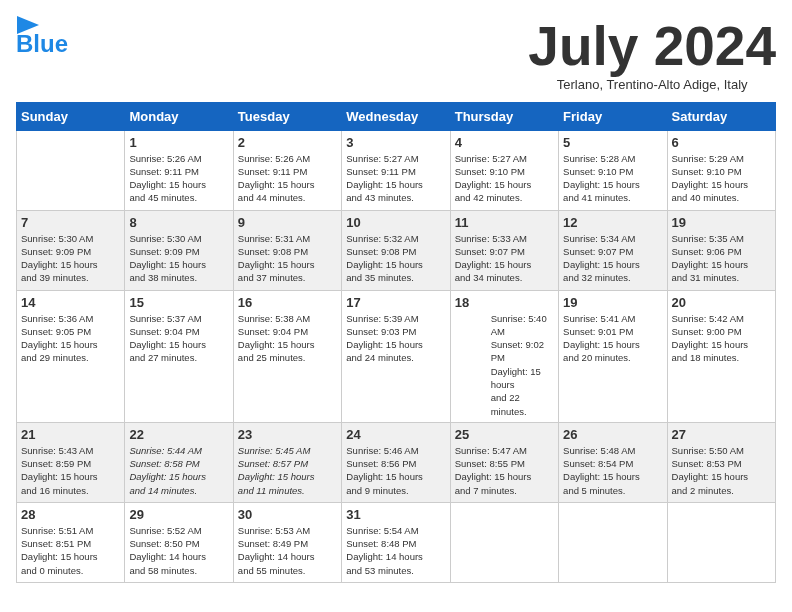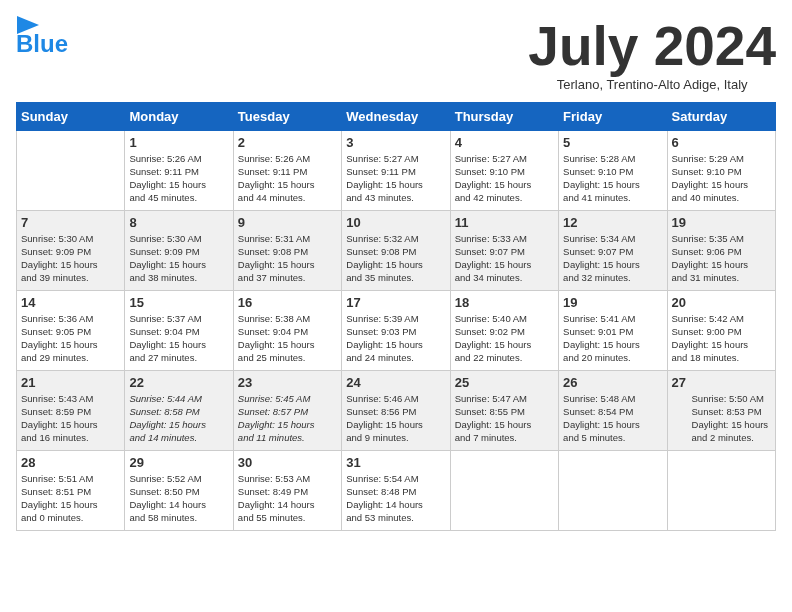--- a/index.html
+++ b/index.html
@@ -221,21 +221,21 @@
         </td>
         <td>
           <div class="day-number">17</div>
           <div class="day-info" style="white-space: pre-line;">Sunrise: 5:39 AM
 Sunset: 9:03 PM
 Daylight: 15 hours
 and 24 minutes.</div>
         </td>
         <td>
           <div class="day-number">18</div>
-          <div class="day-info" style="white-space: pre-line;">Sunrise: 5:40 AM
+          <div class="day-info" style="white-space: pre-line; margin-left: 36px;">Sunrise: 5:40 AM
 Sunset: 9:02 PM
 Daylight: 15 hours
 and 22 minutes.</div>
         </td>
         <td>
           <div class="day-number">19</div>
           <div class="day-info" style="white-space: pre-line;">Sunrise: 5:41 AM
 Sunset: 9:01 PM
 Daylight: 15 hours
 and 20 minutes.</div>
@@ -286,21 +286,21 @@
         </td>
         <td>
           <div class="day-number">26</div>
           <div class="day-info" style="white-space: pre-line;">Sunrise: 5:48 AM
 Sunset: 8:54 PM
 Daylight: 15 hours
 and 5 minutes.</div>
         </td>
         <td>
           <div class="day-number">27</div>
-          <div class="day-info" style="white-space: pre-line; margin-left: 20px;">Sunrise: 5:50 AM
+          <div class="day-info" style="white-space: pre-line;">Sunrise: 5:50 AM
 Sunset: 8:53 PM
 Daylight: 15 hours
 and 2 minutes.</div>
         </td>
       </tr>
       <tr class="row-white">
         <td>
           <div class="day-number">28</div>
           <div class="day-info" style="white-space: pre-line;">Sunrise: 5:51 AM
 Sunset: 8:51 PM

